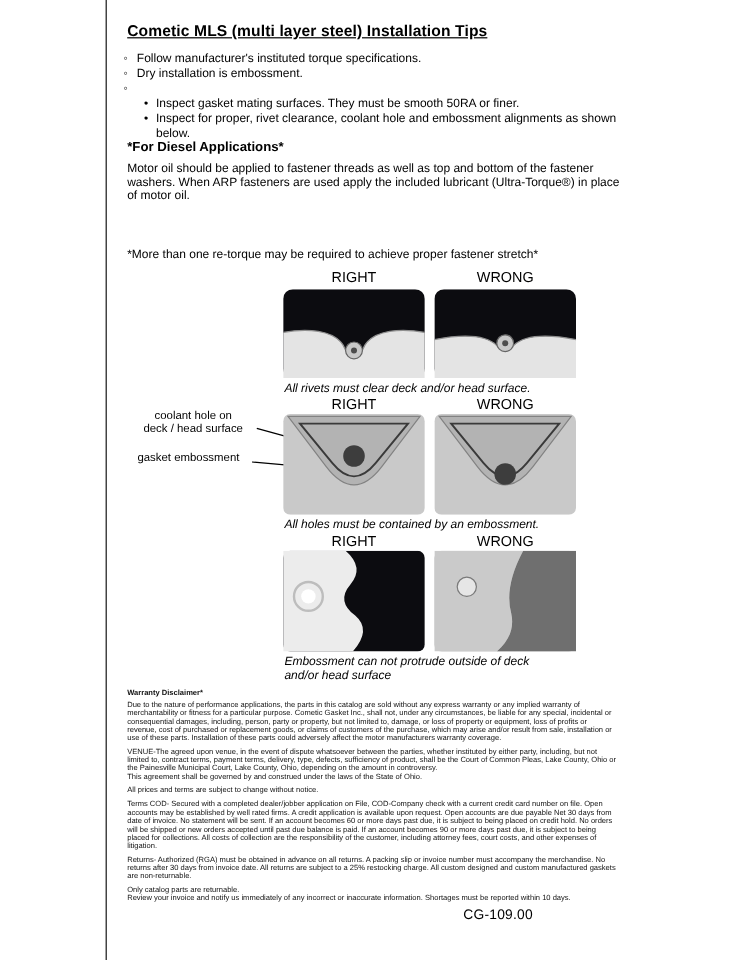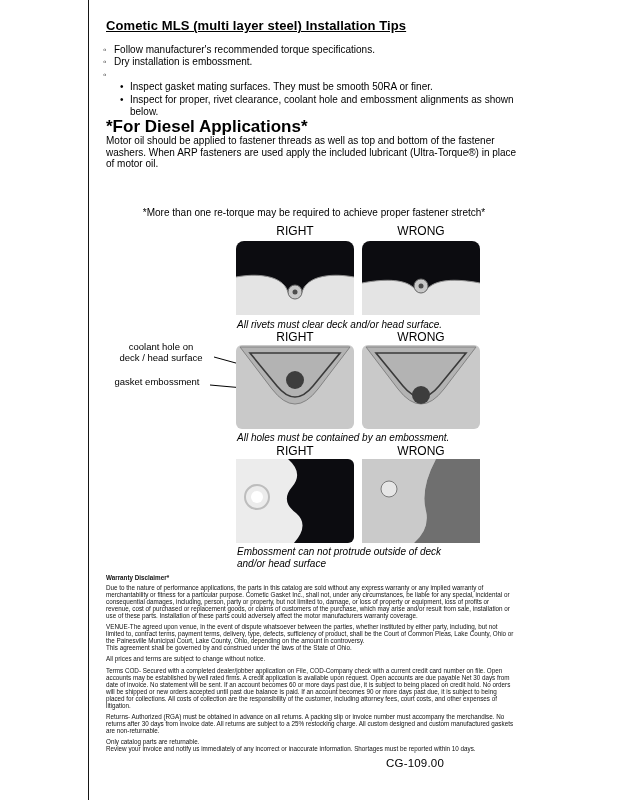--- a/index.html
+++ b/index.html
@@ -10,23 +10,23 @@
 
   .title { position:absolute; left:106px; top:18px; font-size:13px; font-weight:bold;
            text-decoration:underline; letter-spacing:.1px; }
 
   .bullets { position:absolute; left:103px; top:44px; width:424px; font-size:10px; line-height:1.24; }
   .b-row { display:flex; }
   .b-marker { width:11px; flex:0 0 11px; text-align:left; }
   .b-sub { margin-left:17px; }
   .b-sub .b-marker { width:10px; flex:0 0 10px; }
 
-  .diesel-head { position:absolute; left:106px; top:117px; font-size:17px; font-weight:bold; }
+  .diesel-head { position:absolute; left:106px; top:117px; font-size:11px; font-weight:bold; }
   .para { position:absolute; left:106px; width:416px; font-size:10px; line-height:1.17; }
-  .p1 { top:135px; } .p2 { top:167px; } .p3 { top:207px;text-align:center; }
+  .p1 { top:135px; } .p2 { top:167px; } .p3 { top:207px; }
 
   .figwrap { position:absolute; left:88px; width:460px; }
   .fw1 { top:224px; height:110px; }
   .fw2 { top:330px; height:116px; }
   .fw3 { top:444px; height:122px; }
   .fig-label { position:absolute; width:118px; text-align:center; font-size:12px; top:0; }
   .fl-right { left:148px; } .fl-wrong { left:274px; }
   .fig-img { position:absolute; width:118px; top:15px; }
   .fi-left { left:148px; } .fi-right { left:274px; }
   .fw1 .fig-img { top:17px; }
@@ -54,21 +54,21 @@
 <body>
 
 <div class="page">
   <div class="vline"></div>
 
   <div class="title">Cometic MLS (multi layer steel) Installation Tips</div>
 
   <div class="bullets">
     <div class="b-row">
       <span class="b-marker">◦</span>
-      <span>Follow manufacturer's recommended torque specifications.</span>
+      <span>Follow manufacturer's instituted torque specifications.</span>
     </div>
     <div class="b-row">
       <span class="b-marker">◦</span>
       <span>Dry installation is embossment.</span>
     </div>
     <div class="b-row">
       <span class="b-marker">◦</span>
     </div>
     <div class="b-row b-sub">
       <span class="b-marker">•</span>

